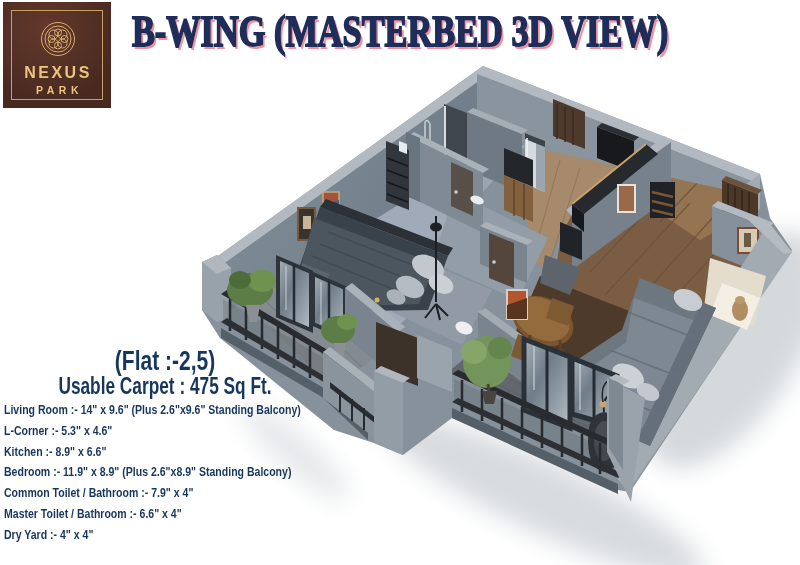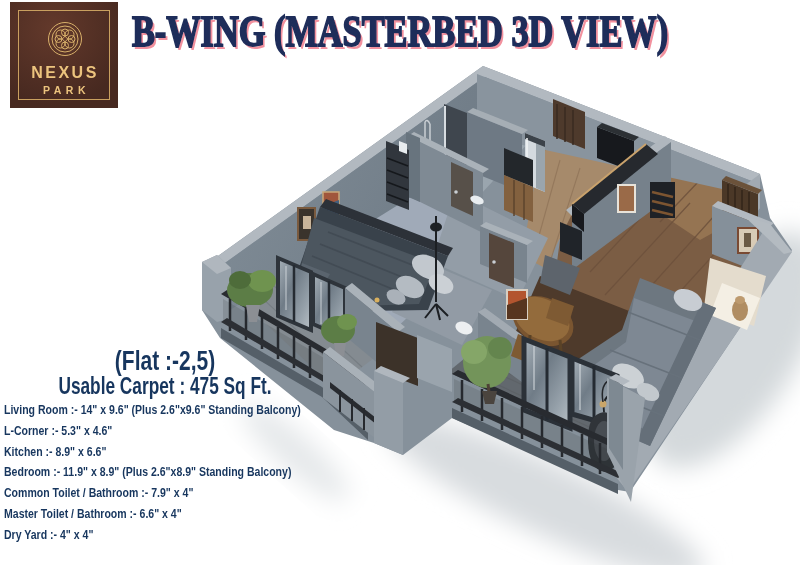--- a/index.html
+++ b/index.html
@@ -383,21 +383,21 @@
  <circle cx="603" cy="404" r="3.5" fill="#caa66a"></circle>
  <path d="M603,402 Q600,384 610,380" stroke="#23262a" stroke-width="1.5" fill="none"></path>
 
  <polygon points="607,378 645,398 631,502 607,452" fill="#9aa3ab"></polygon>
  <polygon points="609,378 623,385 623,470 609,448" fill="#7e8992"></polygon>
  <polygon points="609,378 623,385 630,381 616,374" fill="#b2b9c0"></polygon>
  </g>
 
 </svg>
 
-<div style="position:absolute;left:10px;top:2px;width:108px;height:106px;background:radial-gradient(circle at 40% 25%, #63392b, #472920 75%);">
+<div style="position:absolute;left:3px;top:2px;width:108px;height:106px;background:radial-gradient(circle at 40% 25%, #63392b, #472920 75%);">
  <div style="position:absolute;left:8px;top:8px;right:8px;bottom:8px;border:1px solid #c9a05f;"></div>
  <svg width="108" height="106" style="position:absolute;left:0;top:0">
   <g stroke="#d8b06a" fill="none" stroke-width="1">
    <circle cx="55" cy="37" r="16.5"></circle>
         <circle cx="55" cy="37" r="13"></circle>
    <circle cx="50.5" cy="32.5" r="4.5"></circle>
         <circle cx="59.5" cy="32.5" r="4.5"></circle>
         <circle cx="50.5" cy="41.5" r="4.5"></circle>
         <circle cx="59.5" cy="41.5" r="4.5"></circle>
    <circle cx="55" cy="30.5" r="3.5"></circle>

